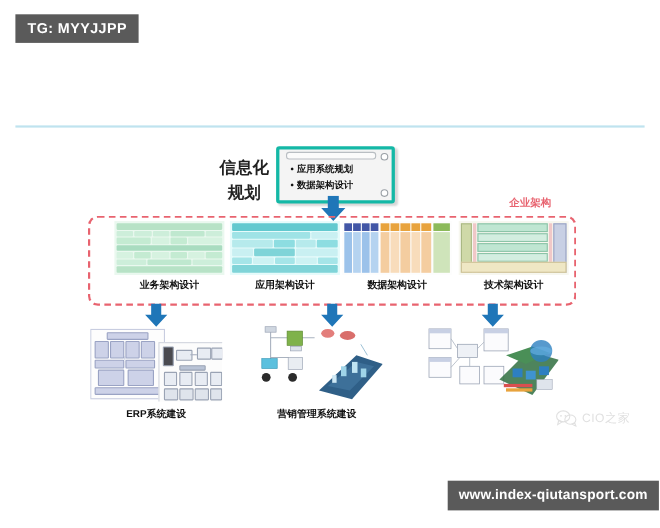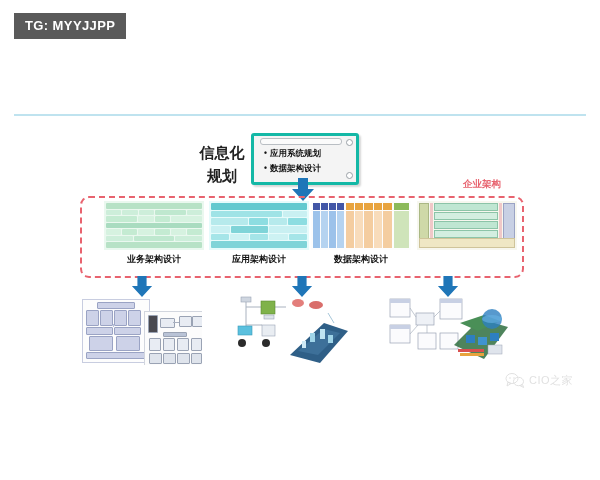--- a/index.html
+++ b/index.html
@@ -286,20 +286,21 @@
           <span style="flex:1;background:#d3eee0;border:.5px solid #8cc4a8;"></span>
           <span style="flex:1;background:#bfe6d2;border:.5px solid #8cc4a8;"></span>
           <span style="flex:1;background:#d3eee0;border:.5px solid #8cc4a8;"></span>
           <span style="height:7px;background:#f3d6d6;border:.5px solid #ddb0b0;"></span>
         </div>
         <span style="width:3px;background:#f0c8c8;"></span>
         <span style="width:10px;background:#c8d0e4;border:.5px solid #9aa3c4;"></span>
       </div>
       <div style="position:absolute;left:2px;right:2px;bottom:2px;height:8px;background:#efe7c4;border:.5px solid #cfc49a;"></div>
     </div>
+    <div class="cap">技术架构设计</div>
   </div>
 
   <div class="arrow" style="left:131px;top:276px;">
     <svg width="22" height="22" viewBox="0 0 24 24">
         <polygon points="7,0 17,0 17,11 23,11 12,23 1,11 7,11" fill="#1f76b8"></polygon>
       </svg>
   </div>
   <div class="arrow" style="left:291px;top:276px;">
     <svg width="22" height="22" viewBox="0 0 24 24">
         <polygon points="7,0 17,0 17,11 23,11 12,23 1,11 7,11" fill="#1f76b8"></polygon>
@@ -336,20 +337,21 @@
         <span class="netnode" style="left:4px;top:26px;width:10px;height:11px;"></span>
         <span class="netnode" style="left:18px;top:26px;width:10px;height:11px;"></span>
         <span class="netnode" style="left:32px;top:26px;width:10px;height:11px;"></span>
         <span class="netnode" style="left:46px;top:26px;width:9px;height:11px;"></span>
         <span class="netnode" style="left:4px;top:41px;width:11px;height:9px;background:#dfe4ec;"></span>
         <span class="netnode" style="left:18px;top:41px;width:11px;height:9px;background:#dfe4ec;"></span>
         <span class="netnode" style="left:32px;top:41px;width:11px;height:9px;background:#dfe4ec;"></span>
         <span class="netnode" style="left:46px;top:41px;width:9px;height:9px;background:#dfe4ec;"></span>
       </div>
     </div>
+    <div class="cap">ERP系统建设</div>
   </div>
 
   <div class="sys s2">
     <div class="pic">
       <svg width="120" height="72" viewBox="0 0 120 72">
         <line x1="18" y1="8" x2="18" y2="40" stroke="#a9b2bf" stroke-width="1"></line>
         <line x1="18" y1="14" x2="38" y2="14" stroke="#a9b2bf" stroke-width="1"></line>
         <line x1="18" y1="32" x2="34" y2="32" stroke="#a9b2bf" stroke-width="1"></line>
         <line x1="38" y1="14" x2="58" y2="14" stroke="#a9b2bf" stroke-width="1"></line>
         <rect x="13" y="4" width="10" height="5" fill="#cfd6e0" stroke="#9aa3b4" stroke-width=".6"></rect>
@@ -363,20 +365,21 @@
         <circle cx="38" cy="50" r="4" fill="#2b2b2b"></circle>
         <polygon points="62,62 96,30 120,38 92,70" fill="#2f5f87"></polygon>
         <polygon points="70,58 96,36 112,40 90,62" fill="#3d7099"></polygon>
         <rect x="82" y="40" width="5" height="9" fill="#9fd4e8"></rect>
         <rect x="92" y="36" width="5" height="10" fill="#bfe4f2"></rect>
         <rect x="100" y="42" width="5" height="8" fill="#9fd4e8"></rect>
         <rect x="74" y="48" width="4" height="7" fill="#cfe9f5"></rect>
         <line x1="100" y1="20" x2="106" y2="30" stroke="#8fb8cf" stroke-width=".8"></line>
       </svg>
     </div>
+    <div class="cap">营销管理系统建设</div>
   </div>
 
   <div class="sys s3">
     <div class="pic">
       <svg width="120" height="72" viewBox="0 0 120 72">
         <rect x="2" y="6" width="20" height="18" fill="#fbfbfd" stroke="#9aa3b4" stroke-width=".7"></rect>
         <rect x="2" y="6" width="20" height="4" fill="#c8d0e4"></rect>
         <rect x="2" y="32" width="20" height="18" fill="#fbfbfd" stroke="#9aa3b4" stroke-width=".7"></rect>
         <rect x="2" y="32" width="20" height="4" fill="#c8d0e4"></rect>
         <rect x="28" y="20" width="18" height="12" fill="#eef1f6" stroke="#9aa3b4" stroke-width=".7"></rect>
@@ -407,14 +410,15 @@
       <ellipse cx="7" cy="6.5" rx="6" ry="5" fill="none" stroke="#9a9a9a" stroke-width="1"></ellipse>
       <path d="M3 10 L2 14 L6 11.5 Z" fill="none" stroke="#9a9a9a" stroke-width="1"></path>
       <ellipse cx="13.5" cy="9.5" rx="5" ry="4.2" fill="none" stroke="#9a9a9a" stroke-width="1"></ellipse>
       <path d="M17.5 12.5 L18.6 15.5 L15 13.6 Z" fill="none" stroke="#9a9a9a" stroke-width="1"></path>
       <circle cx="5" cy="6" r=".8" fill="#9a9a9a"></circle>
       <circle cx="9" cy="6" r=".8" fill="#9a9a9a"></circle>
     </svg>
     <span>CIO之家</span>
   </div>
 
+  <div class="wm-bottom">www.index-qiutansport.com</div>
 
 </div>
 
 </body></html>

